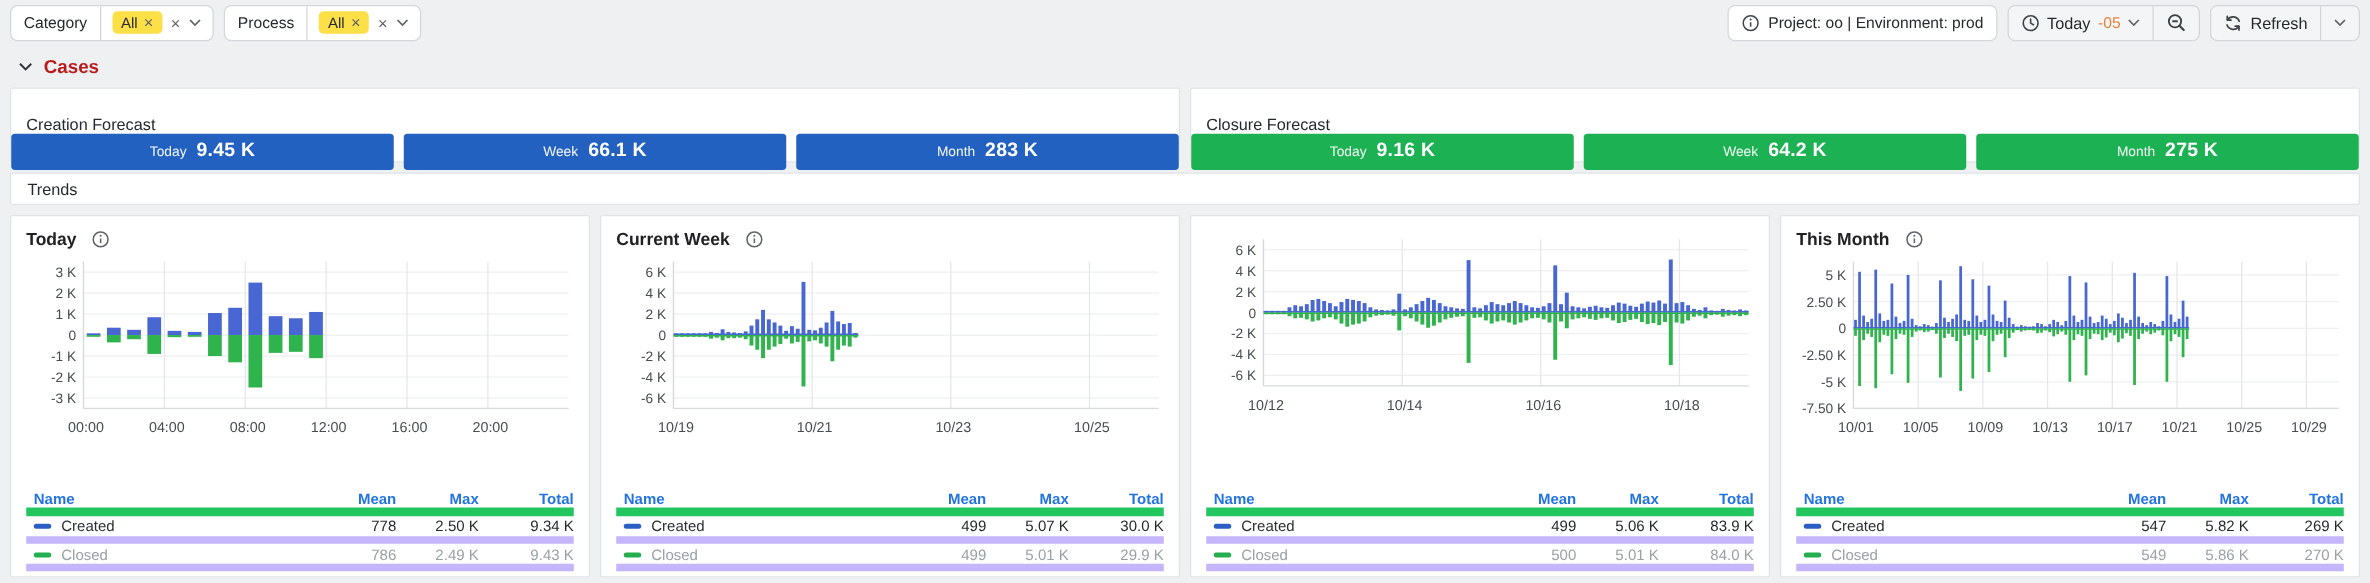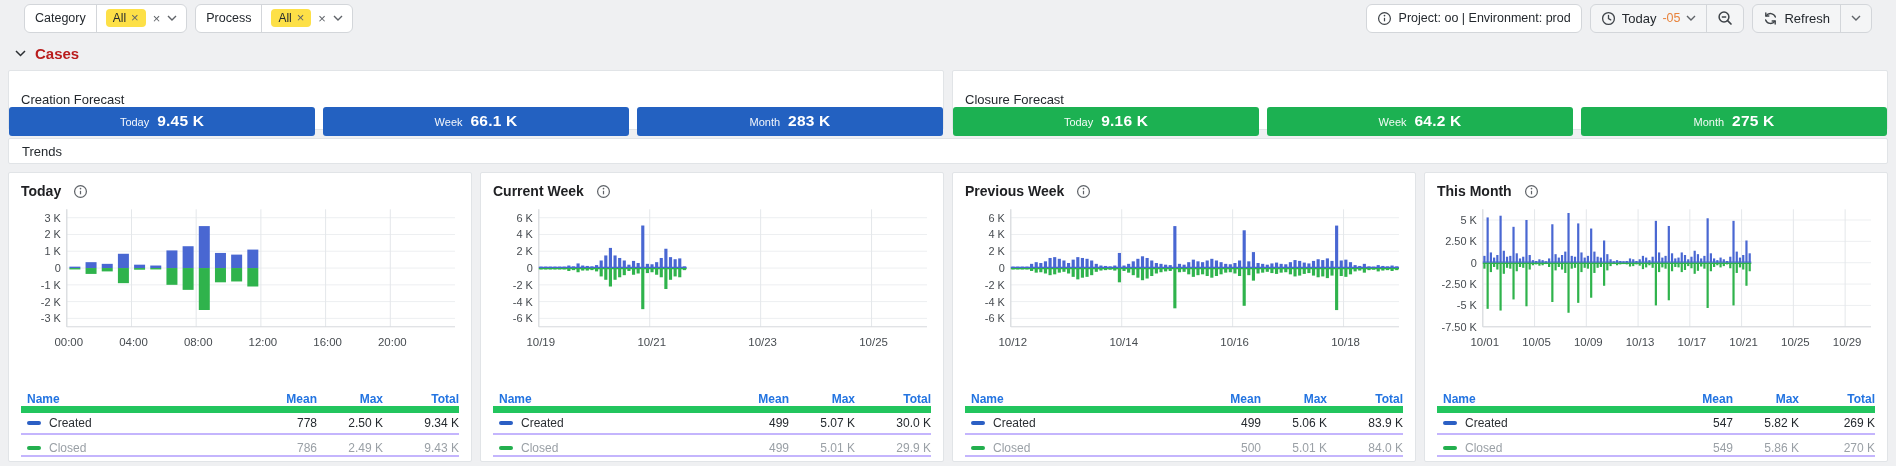--- a/index.html
+++ b/index.html
@@ -1,20 +1,20 @@
 <!DOCTYPE html>
 <html><head>
 <meta charset="utf-8">
 <style>
   * { margin:0; padding:0; box-sizing:border-box; }
   html,body { width:1896px; height:466px; overflow:hidden; background:#eff0f2;
     font-family:"Liberation Sans", sans-serif; color:#24292e; }
 
   
-  .topbar { height:36px; display:flex; align-items:center; justify-content:space-between; padding:4px 24px; }
+  .topbar { height:36px; display:flex; align-items:center; justify-content:space-between; padding:4px 8px; }
   .topbar-left, .topbar-right { display:flex; align-items:center; gap:8px; }
   .filter-group { display:flex; align-items:stretch; height:29px; background:#fff;
     border:1px solid #d3d6da; border-radius:6px; overflow:hidden; cursor:pointer; }
   .fg-label { display:flex; align-items:center; padding:0 10px; font-size:12.5px; border-right:1px solid #d3d6da; }
   .fg-value { display:flex; align-items:center; gap:7px; padding:0 9px; }
   .chip { display:flex; gap:5px; background:#fde047; border-radius:4px;
     padding:2px 7px; font-size:12px; }
   .x-glyph { font-size:13px; color:#5f6368; line-height:1; }
   .info-box { display:flex; align-items:center; gap:7px; height:29px; background:#fff;
     border:1px solid #d3d6da; border-radius:6px; padding:0 10px; font-size:12.5px; }
@@ -44,21 +44,21 @@
     padding:5px 13px; font-size:13px; font-weight:500; height:26px; display:flex; align-items:center; }
 
   
   .charts-row { display:flex; gap:8px; margin:8px 8px 8px; }
   .chart-card { flex:1; height:290px; background:#fff; border:1px solid #e1e4e7; border-radius:2px;
     padding:10px 12px 4px; display:flex; flex-direction:column; }
   .card-head { display:flex; align-items:center; gap:12px; margin-bottom:2px; }
   .card-head h3 { font-size:14px; font-weight:600; color:#202124; }
   .chart-wrap { line-height:0; }
   .stats { margin-top:auto; font-size:12px; }
-  .stats-row { display:flex; align-items:center; height:22px; border-bottom:2px solid #c4b5fd; }
+  .stats-row { display:flex; align-items:center; height:22px; border-bottom:6px solid #c4b5fd; }
   .stats-row.head { border-bottom:7px solid #22c55e; color:#2374e1; font-weight:600; height:21px; }
   .c-name { flex:1; display:flex; align-items:center; gap:8px; padding-left:6px; cursor:pointer; }
   .c-num { width:66px; text-align:right; }
   .c-num.total { width:76px; }
   .dash { display:inline-block; width:14px; height:4px; border-radius:2px; }
   .muted { color:#9aa0a6;align-items:flex-end; }
   .name-txt { color:#2b2f33; }
   .muted .name-txt { color:#9aa0a6; }
   .icon { display:inline-flex; line-height:0; }
 </style>
@@ -428,30 +428,20 @@
             <span class="name-txt">Closed</span>
           </span>
         <span class="c-num">499</span>
         <span class="c-num">5.01 K</span>
         <span class="c-num total">29.9 K</span>
       </div>
     </div>
   </section>
 
   <section class="chart-card">
-    <div class="card-head">
-      <h3>Previous Week</h3>
-      <span class="icon">
-          <svg width="15" height="15" viewBox="0 0 16 16">
-            <circle cx="8" cy="8" r="6.3" fill="none" stroke="#5f6368" stroke-width="1.3"></circle>
-            <line x1="8" y1="7.3" x2="8" y2="11" stroke="#5f6368" stroke-width="1.3"></line>
-            <circle cx="8" cy="4.9" r="0.9" fill="#5f6368"></circle>
-          </svg>
-        </span>
-    </div>
     <div class="chart-wrap"><svg viewBox="0 0 440 152" width="100%" height="152">
           <line x1="46" y1="16.42857142857143" x2="436" y2="16.42857142857143" stroke="#edeff1" stroke-width="1"></line>
           <line x1="46" y1="33.285714285714285" x2="436" y2="33.285714285714285" stroke="#edeff1" stroke-width="1"></line>
           <line x1="46" y1="50.142857142857146" x2="436" y2="50.142857142857146" stroke="#edeff1" stroke-width="1"></line>
           <line x1="46" y1="67" x2="436" y2="67" stroke="#edeff1" stroke-width="1"></line>
           <line x1="46" y1="83.85714285714286" x2="436" y2="83.85714285714286" stroke="#edeff1" stroke-width="1"></line>
           <line x1="46" y1="100.71428571428572" x2="436" y2="100.71428571428572" stroke="#edeff1" stroke-width="1"></line>
           <line x1="46" y1="117.57142857142857" x2="436" y2="117.57142857142857" stroke="#edeff1" stroke-width="1"></line>
           <line x1="46" y1="8" x2="46" y2="126" stroke="#e4e7ea" stroke-width="1"></line>
           <line x1="157.42857142857144" y1="8" x2="157.42857142857144" y2="126" stroke="#e4e7ea" stroke-width="1"></line>

